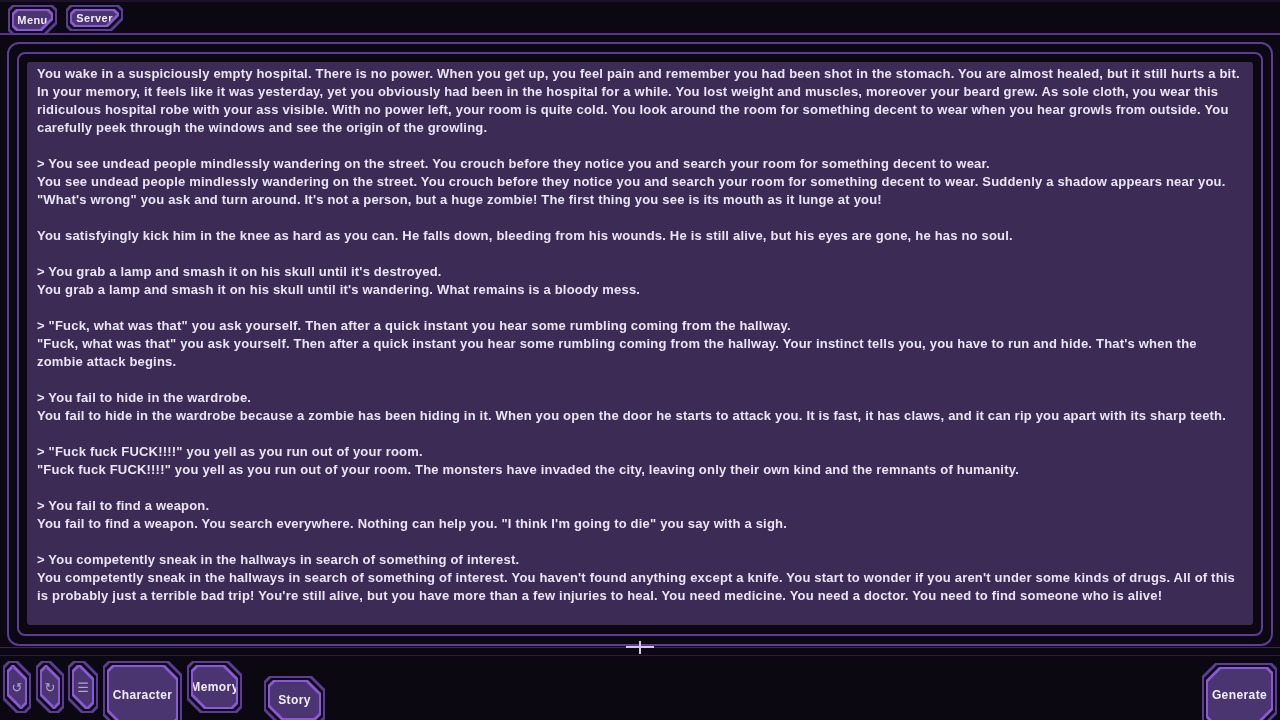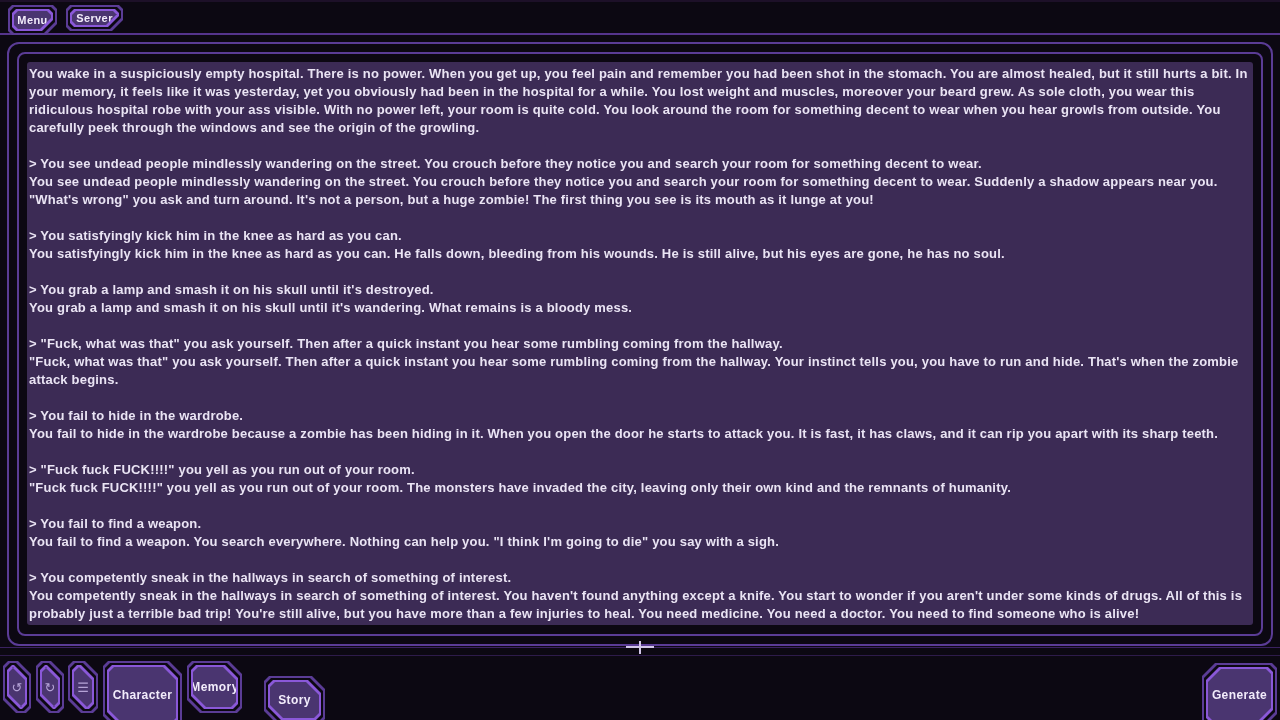--- a/index.html
+++ b/index.html
@@ -19,21 +19,21 @@
   
   .top-bar{position:absolute;left:0;top:0;width:100%;height:35px;background:var(--background);
     border-top:2px solid #1d1028;border-bottom:2px solid #55348c}
 
   
   .frame-outer{position:absolute;left:7px;right:7px;top:42px;bottom:74px;
     border:2px solid var(--frame-line);border-radius:12px}
   .frame-inner{position:absolute;left:17px;right:17px;top:52px;bottom:84px;
     border:2px solid var(--frame-line);border-radius:8px}
   .text-panel{position:absolute;left:27px;right:27px;top:62px;bottom:95px;
-    background:var(--panel-fill);border-radius:3px;padding:3px 2px;overflow:hidden;
+    background:var(--panel-fill);border-radius:3px;padding:3px 10px;overflow:hidden;
     font-weight:bold;font-size:13px;line-height:18px;letter-spacing:.2px;color:var(--text)}
   .text-panel .block{margin-bottom:18px}
   .text-panel p{margin:0}
 
   
   .splitter-line{position:absolute;left:0;right:0;top:647px;height:1px;background:#3a2260}
   .splitter-handle{position:absolute;left:calc(50% - 14px);top:641px;width:28px;height:13px;cursor:row-resize}
   .splitter-handle .h{position:absolute;left:0;right:0;top:5px;height:2px;background:var(--handle)}
   .splitter-handle .v{position:absolute;left:13px;top:0;width:2px;height:13px;background:var(--handle)}
 
@@ -88,21 +88,20 @@
   <div class="frame-inner"></div>
 
   <div class="text-panel">
     <p class="block">You wake in a suspiciously empty hospital. There is no power. When you get up, you feel pain and remember you had been shot in the stomach. You are almost healed, but it still hurts a bit. In your memory, it feels like it was yesterday, yet you obviously had been in the hospital for a while. You lost weight and muscles, moreover your beard grew. As sole cloth, you wear this ridiculous hospital robe with your ass visible. With no power left, your room is quite cold. You look around the room for something decent to wear when you hear growls from outside. You carefully peek through the windows and see the origin of the growling.</p>
 
     <div class="block">
       <p>&gt; You see undead people mindlessly wandering on the street. You crouch before they notice you and search your room for something decent to wear.</p>
       <p>You see undead people mindlessly wandering on the street. You crouch before they notice you and search your room for something decent to wear. Suddenly a shadow appears near you. "What's wrong" you ask and turn around. It's not a person, but a huge zombie! The first thing you see is its mouth as it lunge at you!</p>
     </div>
     <div class="block">
-      <p>&gt; You satisfyingly kick him in the knee as hard as you can.</p>
       <p>You satisfyingly kick him in the knee as hard as you can. He falls down, bleeding from his wounds. He is still alive, but his eyes are gone, he has no soul.</p>
     </div>
     <div class="block">
       <p>&gt; You grab a lamp and smash it on his skull until it's destroyed.</p>
       <p>You grab a lamp and smash it on his skull until it's wandering. What remains is a bloody mess.</p>
     </div>
     <div class="block">
       <p>&gt; "Fuck, what was that" you ask yourself. Then after a quick instant you hear some rumbling coming from the hallway.</p>
       <p>"Fuck, what was that" you ask yourself. Then after a quick instant you hear some rumbling coming from the hallway. Your instinct tells you, you have to run and hide. That's when the zombie attack begins.</p>
     </div>

